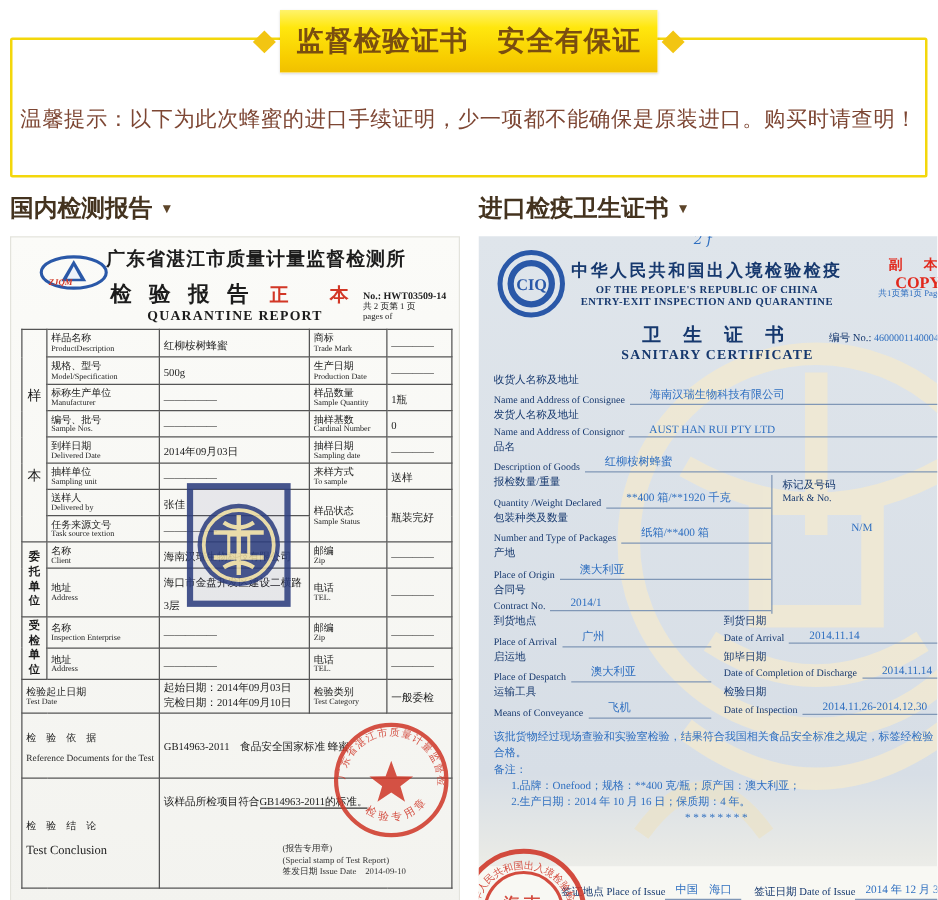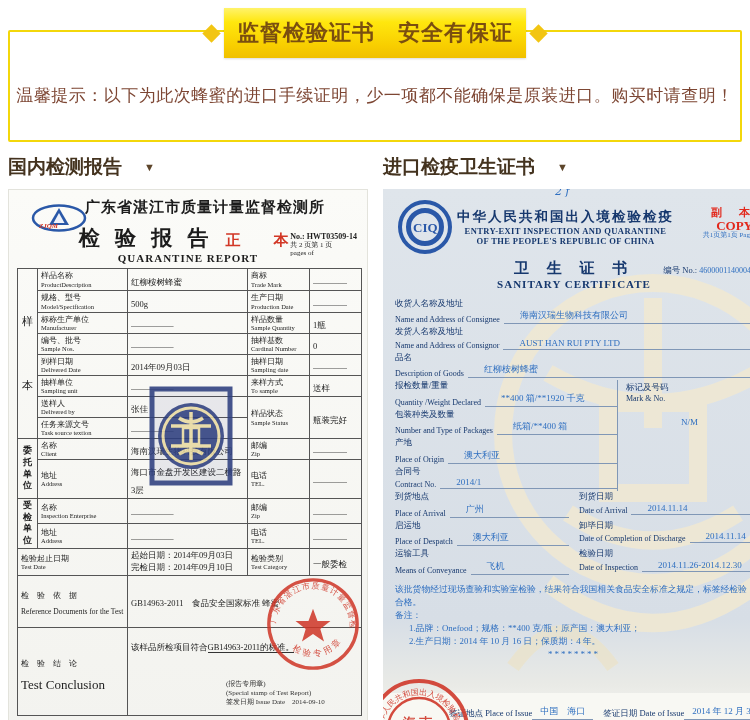--- a/index.html
+++ b/index.html
@@ -33,38 +33,38 @@
   }
   .diamond.left  { left:205px; }
   .diamond.right { right:205px; }
 
   
   .columns { display:flex; padding:0 8px; gap:15px; }
   .col-left  { width:360px; }
   .col-right { width:382px; }
   .sec-head {
     margin:6px 0 9px 0; font-size:19px; font-weight:bold; color:#44331f;
-    display:flex; align-items:center; gap:22px; cursor:pointer;
+    display:flex; align-items:center; gap:6px; cursor:pointer;
   }
   .sec-head .arrow { font-size:11px; color:#5d452a; }
 
   
   .doc { position:relative; }
   .report-doc {
     width:360px; height:537px; padding:8px 8px 4px 8px;
     background:linear-gradient(180deg,#fbfbf8,#f3f3ef);
     border:1px solid #e3e3dc;
     font-family:"Liberation Serif", serif; color:#1c1c1c;
   }
   .rep-head { position:relative; text-align:center; }
   .rep-logo { position:absolute; left:14px; top:6px; }
   .rep-org-cn { font-size:15px; font-weight:bold; letter-spacing:1px; padding-left:34px; }
   .rep-org-en { font-size:7px; font-weight:bold; padding-left:34px; color:#222; }
   .rep-title-row { margin-top:7px; font-weight:bold; }
-  .rep-title-cn { font-size:21px; letter-spacing:5px; }
+  .rep-title-cn { font-size:17px; letter-spacing:5px; }
   .rep-original { font-size:15px; color:#d23726; letter-spacing:9px; margin-left:8px; }
   .rep-title-en { font-size:11px; font-weight:bold; letter-spacing:1px; }
   .rep-no {
     position:absolute; right:2px; top:34px; text-align:left; line-height:1.15;
   }
   .rep-no .no-line { font-size:8px; font-weight:bold; }
   .rep-no .pg { font-size:7px; }
 
   table.rep-table {
     width:344px; margin-top:4px; border-collapse:collapse;
@@ -360,21 +360,21 @@
             <td class="c-lbl cell-top" colspan="2">
                   <div class="lbl-cn" style="letter-spacing:3px; margin:4px 0 8px;">检 验 依 据</div>
                   <div class="lbl-en" style="font-size:7.5px;">Reference Documents for the Test</div>
                 </td>
             <td class="cell-top" colspan="3"><span class="val-txt">GB14963-2011　食品安全国家标准 蜂蜜</span></td>
           </tr>
 
           <tr class="tall-con">
             <td class="c-lbl cell-top" colspan="2">
                   <div class="lbl-cn" style="letter-spacing:3px; margin:9px 0 10px;">检 验 结 论</div>
-                  <div class="lbl-en" style="font-size:13px;">Test Conclusion</div>
+                  <div class="lbl-en" style="font-size:10px;">Test Conclusion</div>
                 </td>
             <td class="cell-top" colspan="3">
               <span class="val-txt">该样品所检项目符合</span><span class="val-txt ul-part">GB14963-2011的标准。</span>
               <div class="stamp-note">
                 <div>(报告专用章)</div>
                 <div>(Special stamp of Test Report)</div>
                 <div><span>签发日期 Issue Date</span>　<span>2014-09-10</span></div>
               </div>
             </td>
           </tr>
@@ -426,22 +426,22 @@
         <div class="cert-hand">2 f</div>
 
         <div class="cert-head">
           <svg class="ciq-logo" width="56" height="56" viewBox="0 0 56 56">
             <circle cx="28" cy="28" r="25" fill="none" stroke="#2a58a8" stroke-width="4"></circle>
             <circle cx="28" cy="28" r="16.5" fill="none" stroke="#2a58a8" stroke-width="5"></circle>
             <text x="16" y="33" font-size="13" font-weight="bold" fill="#2a58a8" font-family="Liberation Serif, serif">CIQ</text>
           </svg>
           <div class="cert-org">
             <div class="cert-org-cn">中华人民共和国出入境检验检疫</div>
+            <div class="cert-org-en">OF THE PEOPLE'S REPUBLIC OF CHINA</div>
             <div class="cert-org-en">ENTRY-EXIT INSPECTION AND QUARANTINE</div>
-            <div class="cert-org-en">OF THE PEOPLE'S REPUBLIC OF CHINA</div>
           </div>
           <div class="copy-block">
             <div class="copy-cn">副　本</div>
             <div class="copy-en">COPY</div>
             <div class="cert-pages">共1页第1页 Page</div>
           </div>
         </div>
 
         <div class="cert-title-row">
           <div class="cert-title-cn">卫 生 证 书</div>

